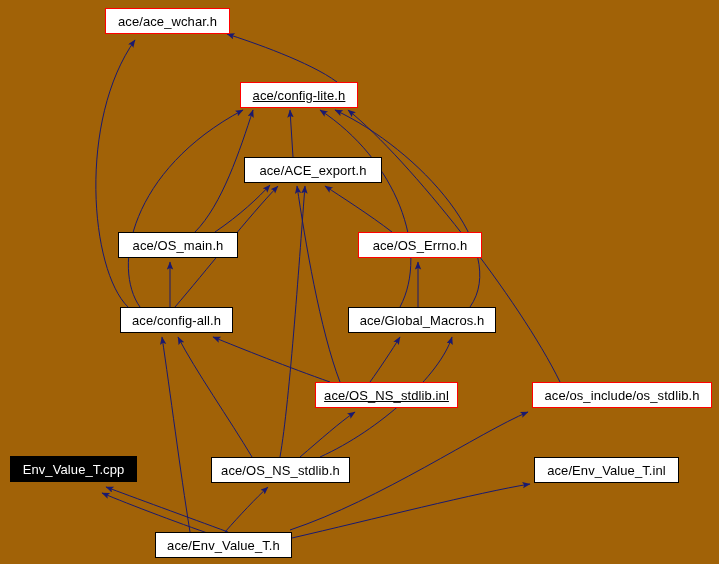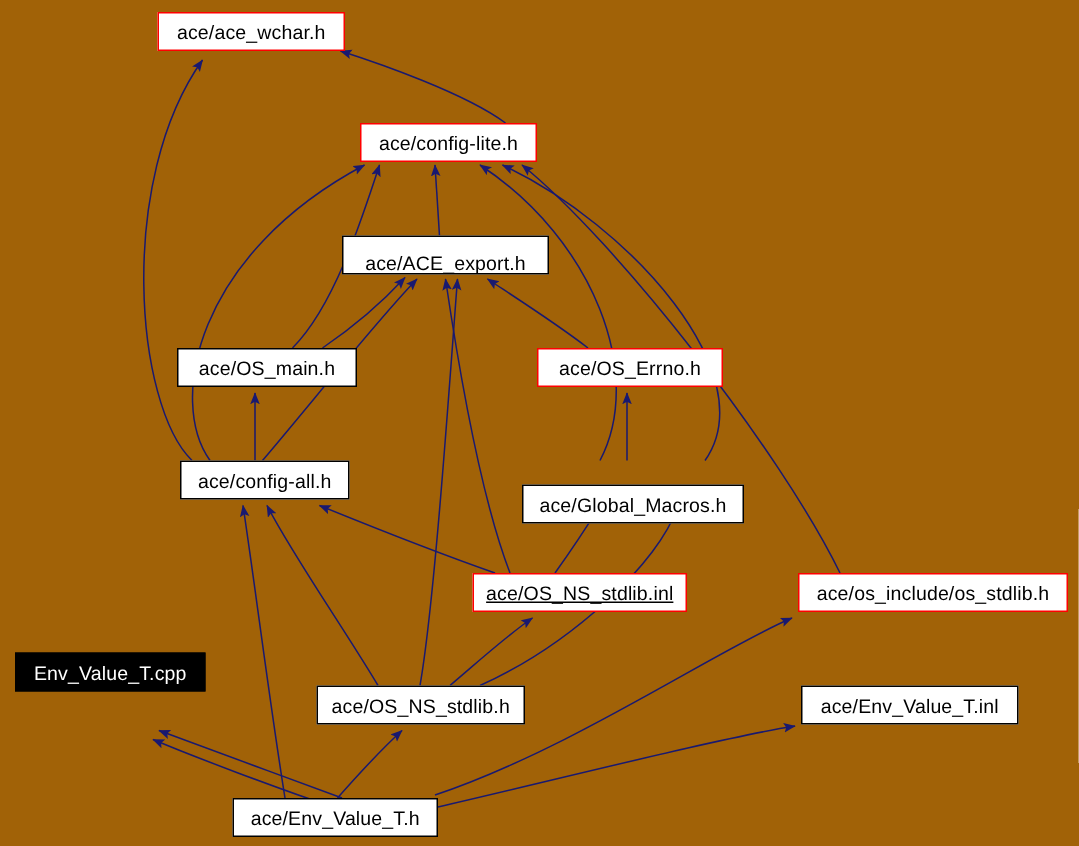--- a/index.html
+++ b/index.html
@@ -87,45 +87,45 @@
         <path d="M 228 532 C 190 518 130 496 106 487" fill="none" stroke="#191970" stroke-width="1" marker-end="url(#arrowhead)"></path>
         <path d="M 222 538 C 186 526 128 504 102 493" fill="none" stroke="#191970" stroke-width="1" marker-end="url(#arrowhead)"></path>
         <path d="M 290 530 C 380 500 480 432 528 412" fill="none" stroke="#191970" stroke-width="1" marker-end="url(#arrowhead)"></path>
         <path d="M 292 538 C 370 520 480 492 530 484" fill="none" stroke="#191970" stroke-width="1" marker-end="url(#arrowhead)"></path>
       </g>
   </svg>
   <div id="nodes-group">
       <div class="node red" style="left: 105px; top: 8px; width: 125px; height: 26px;">
         <span class="node-label">ace/ace_wchar.h</span>
       </div>
-      <div class="node red" style="left: 240px; top: 82px; width: 118px; height: 26px;">
+      <div class="node red" style="left: 240px; top: 82px; width: 118px; height: 26px; text-decoration: underline;">
         <span class="node-label">ace/config-lite.h</span>
       </div>
-      <div class="node" style="left: 228px; top: 157px; width: 138px; height: 26px; align-items: flex-end;">
+      <div class="node" style="left: 244px; top: 157px; width: 138px; height: 26px;">
         <span class="node-label">ace/ACE_export.h</span>
       </div>
       <div class="node" style="left: 118px; top: 232px; width: 120px; height: 26px; text-align: right;">
         <span class="node-label">ace/OS_main.h</span>
       </div>
       <div class="node red" style="left: 358px; top: 232px; width: 124px; height: 26px; align-items: center;">
         <span class="node-label">ace/OS_Errno.h</span>
       </div>
       <div class="node" style="left: 120px; top: 307px; width: 113px; height: 26px;">
         <span class="node-label">ace/config-all.h</span>
       </div>
-      <div class="node" style="left: 348px; top: 307px; width: 148px; height: 26px; margin-top: 16px;">
+      <div class="node" style="left: 348px; top: 307px; width: 148px; height: 26px;">
         <span class="node-label">ace/Global_Macros.h</span>
       </div>
       <div class="node red" style="left: 315px; top: 382px; width: 143px; height: 26px; text-decoration: underline;">
         <span class="node-label">ace/OS_NS_stdlib.inl</span>
       </div>
       <div class="node red" style="left: 532px; top: 382px; width: 180px; height: 26px;">
         <span class="node-label">ace/os_include/os_stdlib.h</span>
       </div>
-      <div class="node root" style="left: 10px; top: 435px; width: 127px; height: 26px;">
+      <div class="node root" style="left: 10px; top: 456px; width: 127px; height: 26px;">
         <span class="node-label">Env_Value_T.cpp</span>
       </div>
       <div class="node" style="left: 211px; top: 457px; width: 139px; height: 26px;">
         <span class="node-label">ace/OS_NS_stdlib.h</span>
       </div>
       <div class="node" style="left: 534px; top: 457px; width: 145px; height: 26px;">
         <span class="node-label">ace/Env_Value_T.inl</span>
       </div>
       <div class="node" style="left: 155px; top: 532px; width: 137px; height: 26px;">
         <span class="node-label">ace/Env_Value_T.h</span>

